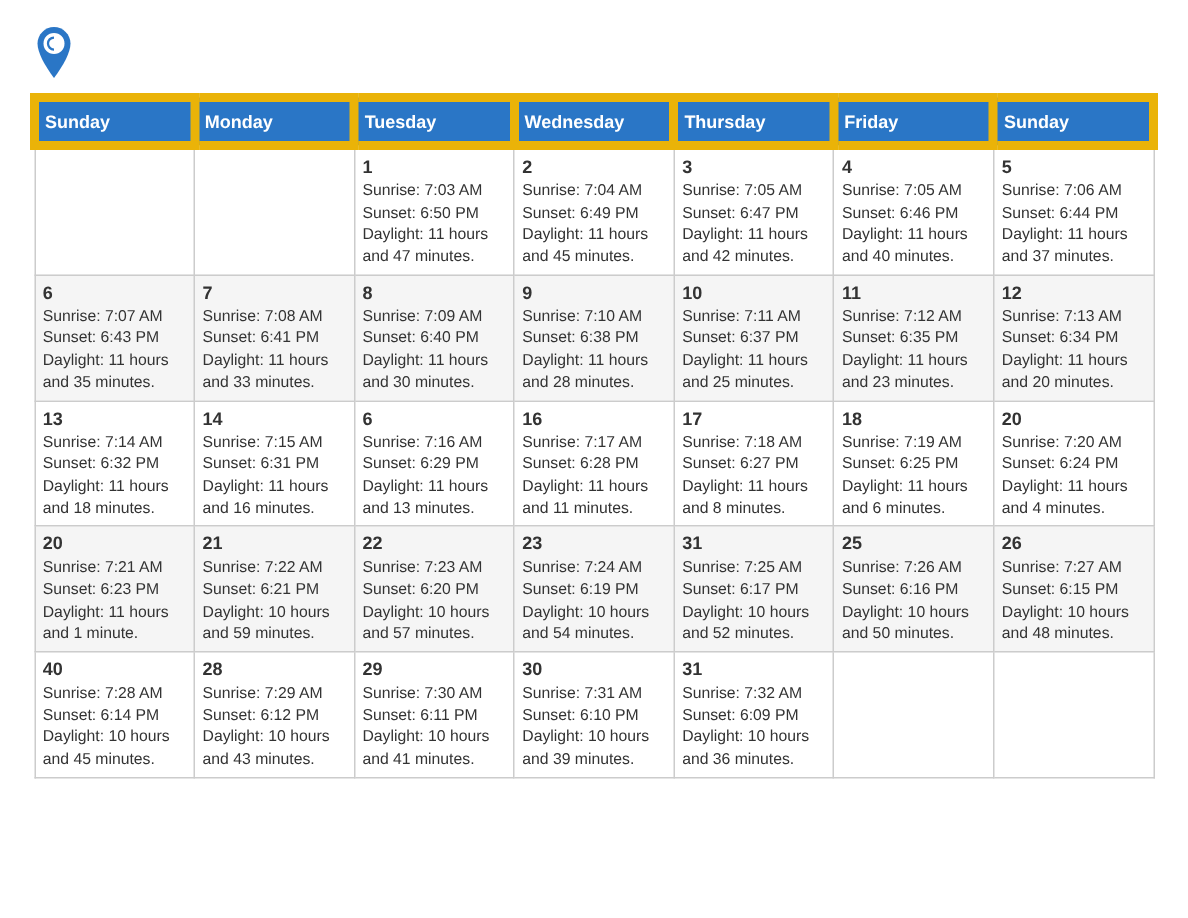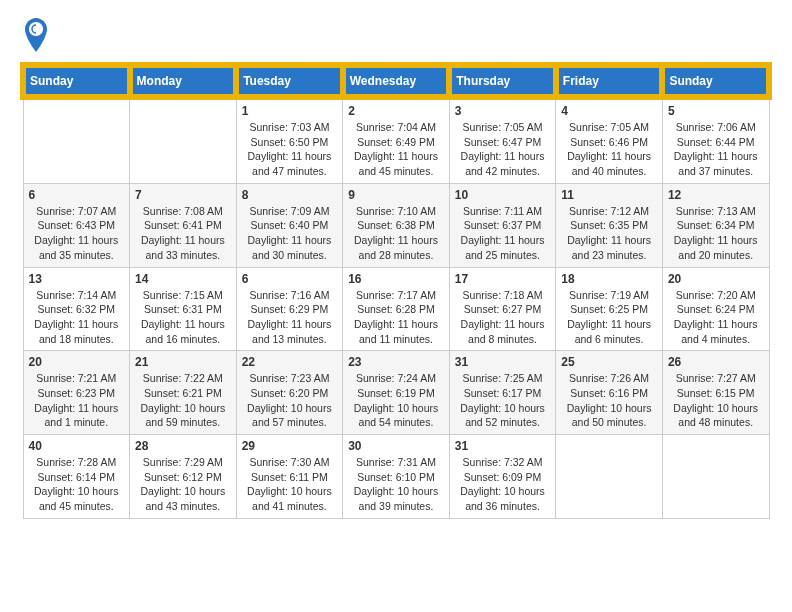--- a/index.html
+++ b/index.html
@@ -67,21 +67,20 @@
     .day-number {
       font-size: 12px;
       font-weight: bold;
       margin-bottom: 2px;
       display: block;
     }
     .day-info {
       font-size: 10.5px;
       line-height: 1.4;
       color: #333;
-      text-align: center;
     }
     .empty-cell {
       background-color: #fff;
     }
   </style>
 </head>
 <body>
 
 <div class="header-section">
   <div class="logo-container">

